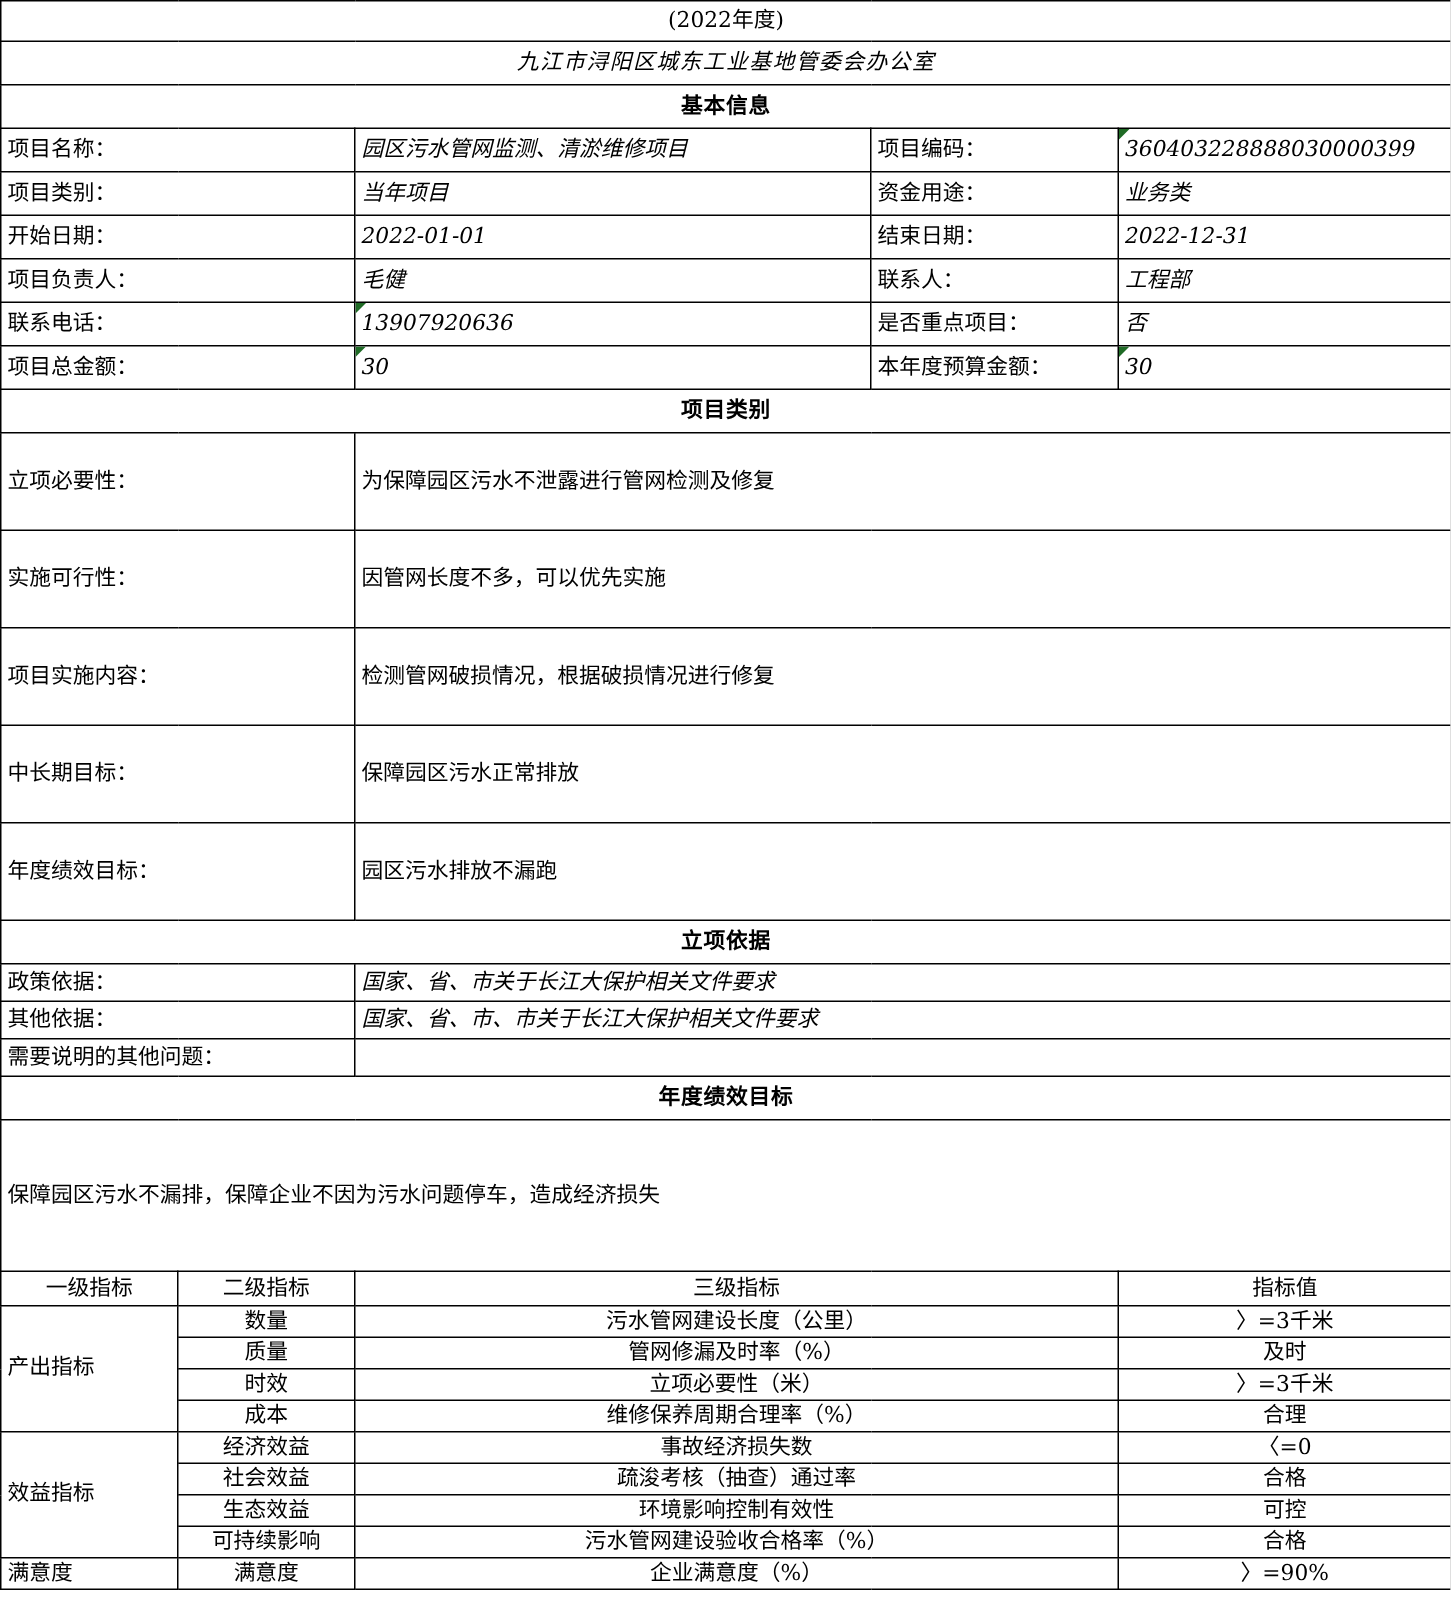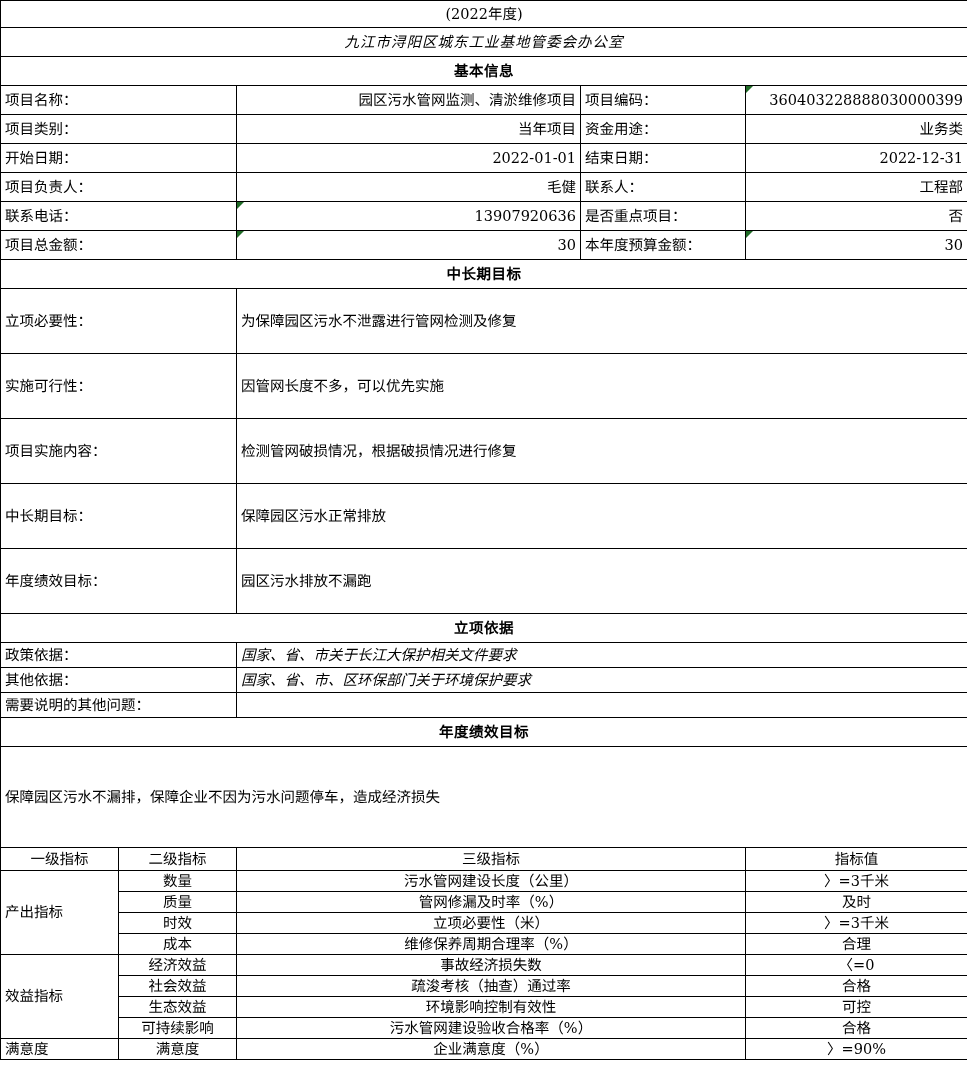--- a/index.html
+++ b/index.html
@@ -33,21 +33,21 @@
     padding: 0 4px;
     vertical-align: middle;
     font-size: 14.5px;
     line-height: 1.25;
     box-sizing: border-box;
     position: relative;
     overflow: hidden;
     white-space: nowrap;
   }
   
-  .c  { text-align: right; }
+  .c  { text-align: left; font-style: italic; }
   .l  { text-align: left; padding-left: 7px; font-style: italic; }
 
   
   .banner {
     text-align: center;
     font-weight: bold;
     font-size: 15.5px;
     letter-spacing: 0.5px;
   }
   
@@ -172,21 +172,21 @@
       </tr>
 
       <tr>
         <td class="label" colspan="2" style="height:29px">项目总金额：</td>
         <td class="c cmt">30</td>
         <td class="label">本年度预算金额：</td>
         <td class="c cmt">30</td>
       </tr>
 
       <tr>
-        <td class="banner" colspan="5" style="height:29px">中长期目标</td>
+        <td class="banner" colspan="5" style="height:29px">项目类别</td>
       </tr>
 
       <tr>
         <td class="label" colspan="2" style="height:65px">立项必要性：</td>
         <td class="block-val" colspan="3">为保障园区污水不泄露进行管网检测及修复</td>
       </tr>
       <tr>
         <td class="label" colspan="2" style="height:65px">实施可行性：</td>
         <td class="block-val" colspan="3">因管网长度不多，可以优先实施</td>
       </tr>
@@ -206,21 +206,21 @@
       <tr>
         <td class="banner" colspan="5" style="height:29px">立项依据</td>
       </tr>
 
       <tr>
         <td class="label" colspan="2" style="height:25px">政策依据：</td>
         <td class="l" colspan="3">国家、省、市关于长江大保护相关文件要求</td>
       </tr>
       <tr>
         <td class="label" colspan="2" style="height:25px">其他依据：</td>
-        <td class="l" colspan="3">国家、省、市、区环保部门关于环境保护要求</td>
+        <td class="l" colspan="3">国家、省、市、市关于长江大保护相关文件要求</td>
       </tr>
       <tr>
         <td class="label" colspan="2" style="height:25px">需要说明的其他问题：</td>
         <td class="l" colspan="3"></td>
       </tr>
 
       <tr>
         <td class="banner" colspan="5" style="height:29px">年度绩效目标</td>
       </tr>
 

